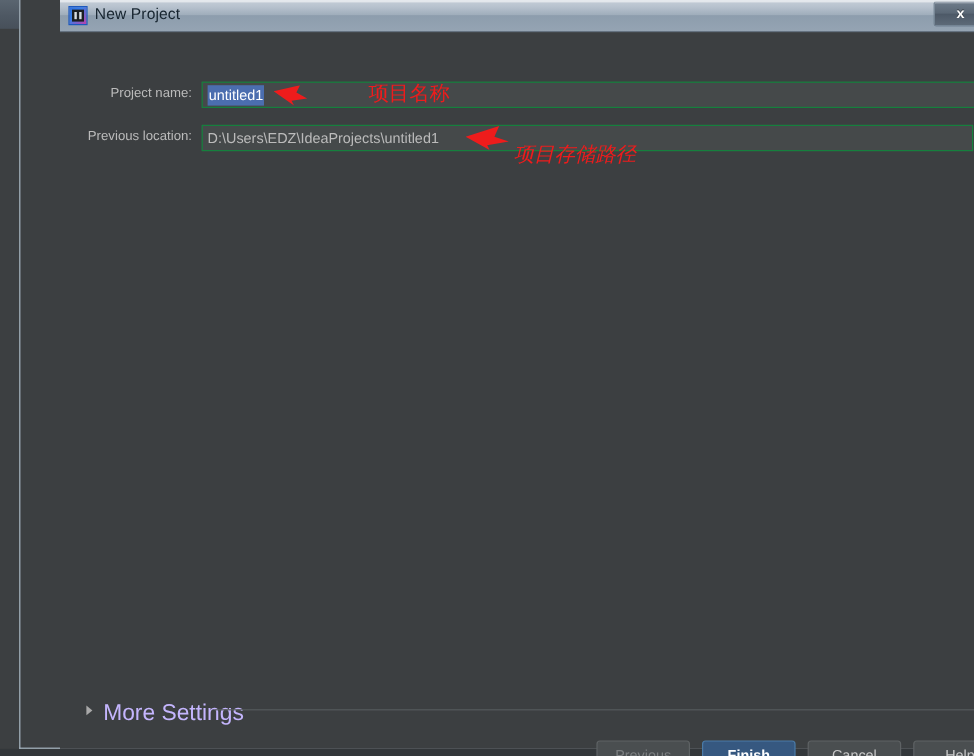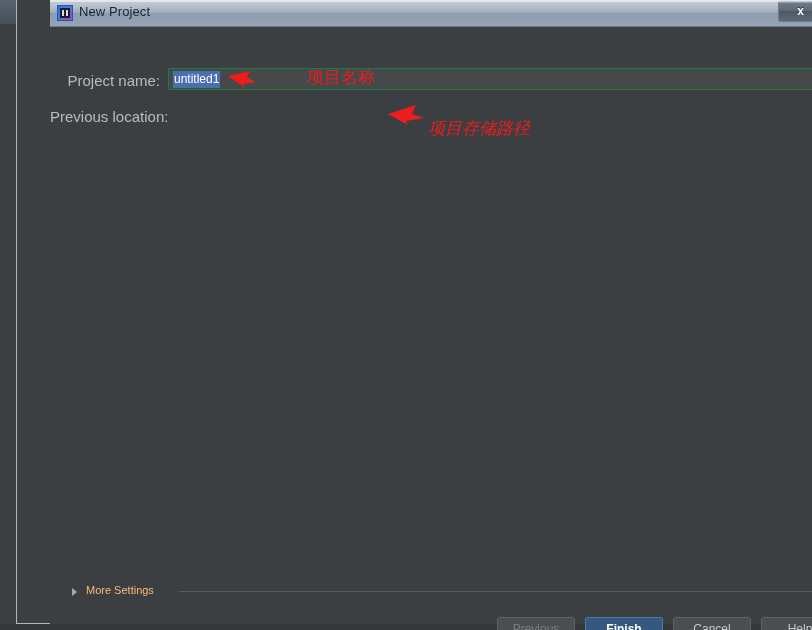--- a/index.html
+++ b/index.html
@@ -129,21 +129,21 @@
 
   
   #dialog-body {
     position: relative;
     height: 597px;
     background: #3c3f41;
   }
 
   .form-label {
     position: absolute;
-    font-size: 15px;
+    font-size: 11px;
     color: #bbbbbb;
     text-align: right;
     white-space: nowrap;
   }
   #label-project-name { left: 0; top: 45px; width: 110px; }
   #label-project-location { left: 0; top: 81px; width: 110px; }
 
   .text-field {
     position: absolute;
     box-sizing: border-box;
@@ -204,22 +204,22 @@
     position: absolute;
     left: 22px; top: 9px;
     width: 0; height: 0;
     border-left: 5px solid #a9a9a9;
     border-top: 4px solid transparent;
     border-bottom: 4px solid transparent;
   }
   #more-settings-label {
     position: absolute;
     left: 36px; top: 5px;
-    font-size: 11px;
-    color: #fdba74;
+    font-size: 19px;
+    color: #c4b5fd;
     white-space: nowrap;
   }
   #more-settings-rule {
     position: absolute;
     left: 129px; top: 12px;
     right: 12px;
     height: 1px;
     background: #555a5c;
   }
 
@@ -281,20 +281,21 @@
   </div>
 
   <div id="dialog-body">
 
     <div class="form-label" id="label-project-name">Project name:</div>
 
     <div class="text-field" id="field-project-name"><span class="sel">untitled1</span></div>
 
     <div class="form-label" id="label-project-location">Previous location:</div>
 
+    <div class="text-field" id="field-project-location"><span>D:\Users\EDZ\IdeaProjects\untitled1</span></div>
 
     <div id="browse-button">...</div>
 
     <svg class="annotation-arrow" style="left:178px; top:44px;" width="30" height="18">
       <polygon points="0,5 22,0 19,6 28,11 15,13 17,17" fill="#ee1c1c"></polygon>
     </svg>
     <div class="annotation-text" id="annotation-name-text">项目名称</div>
 
     <svg class="annotation-arrow" style="left:338px; top:78px;" width="38" height="20">
       <polygon points="0,9 28,0 24,9 36,13 18,16 20,20" fill="#ee1c1c"></polygon>

